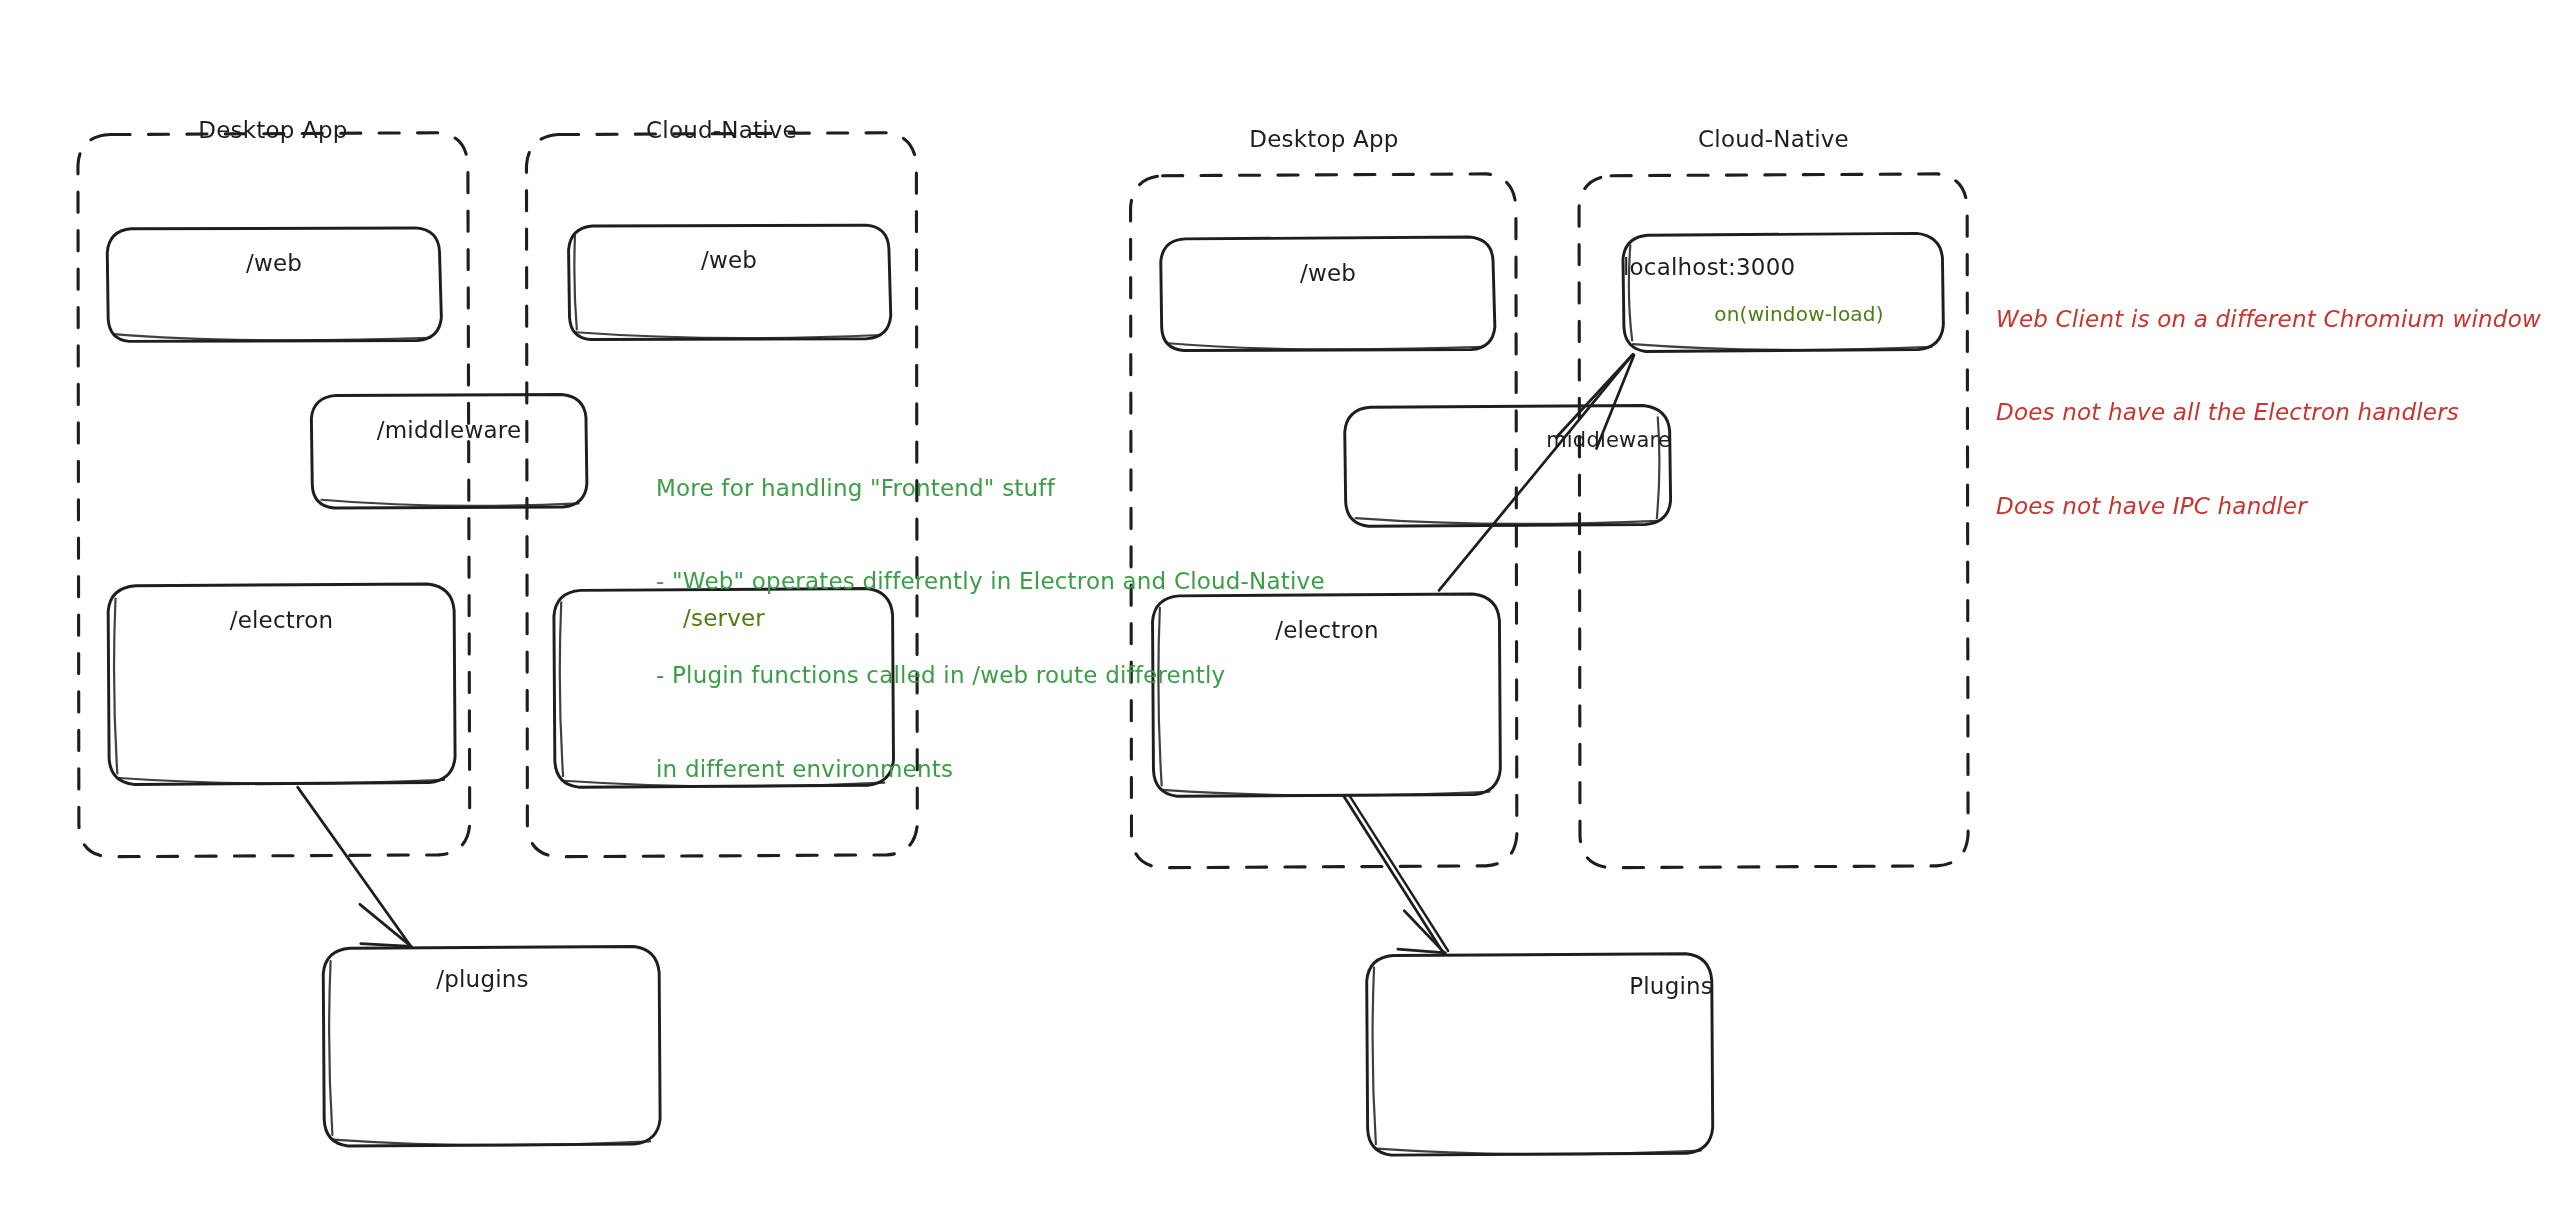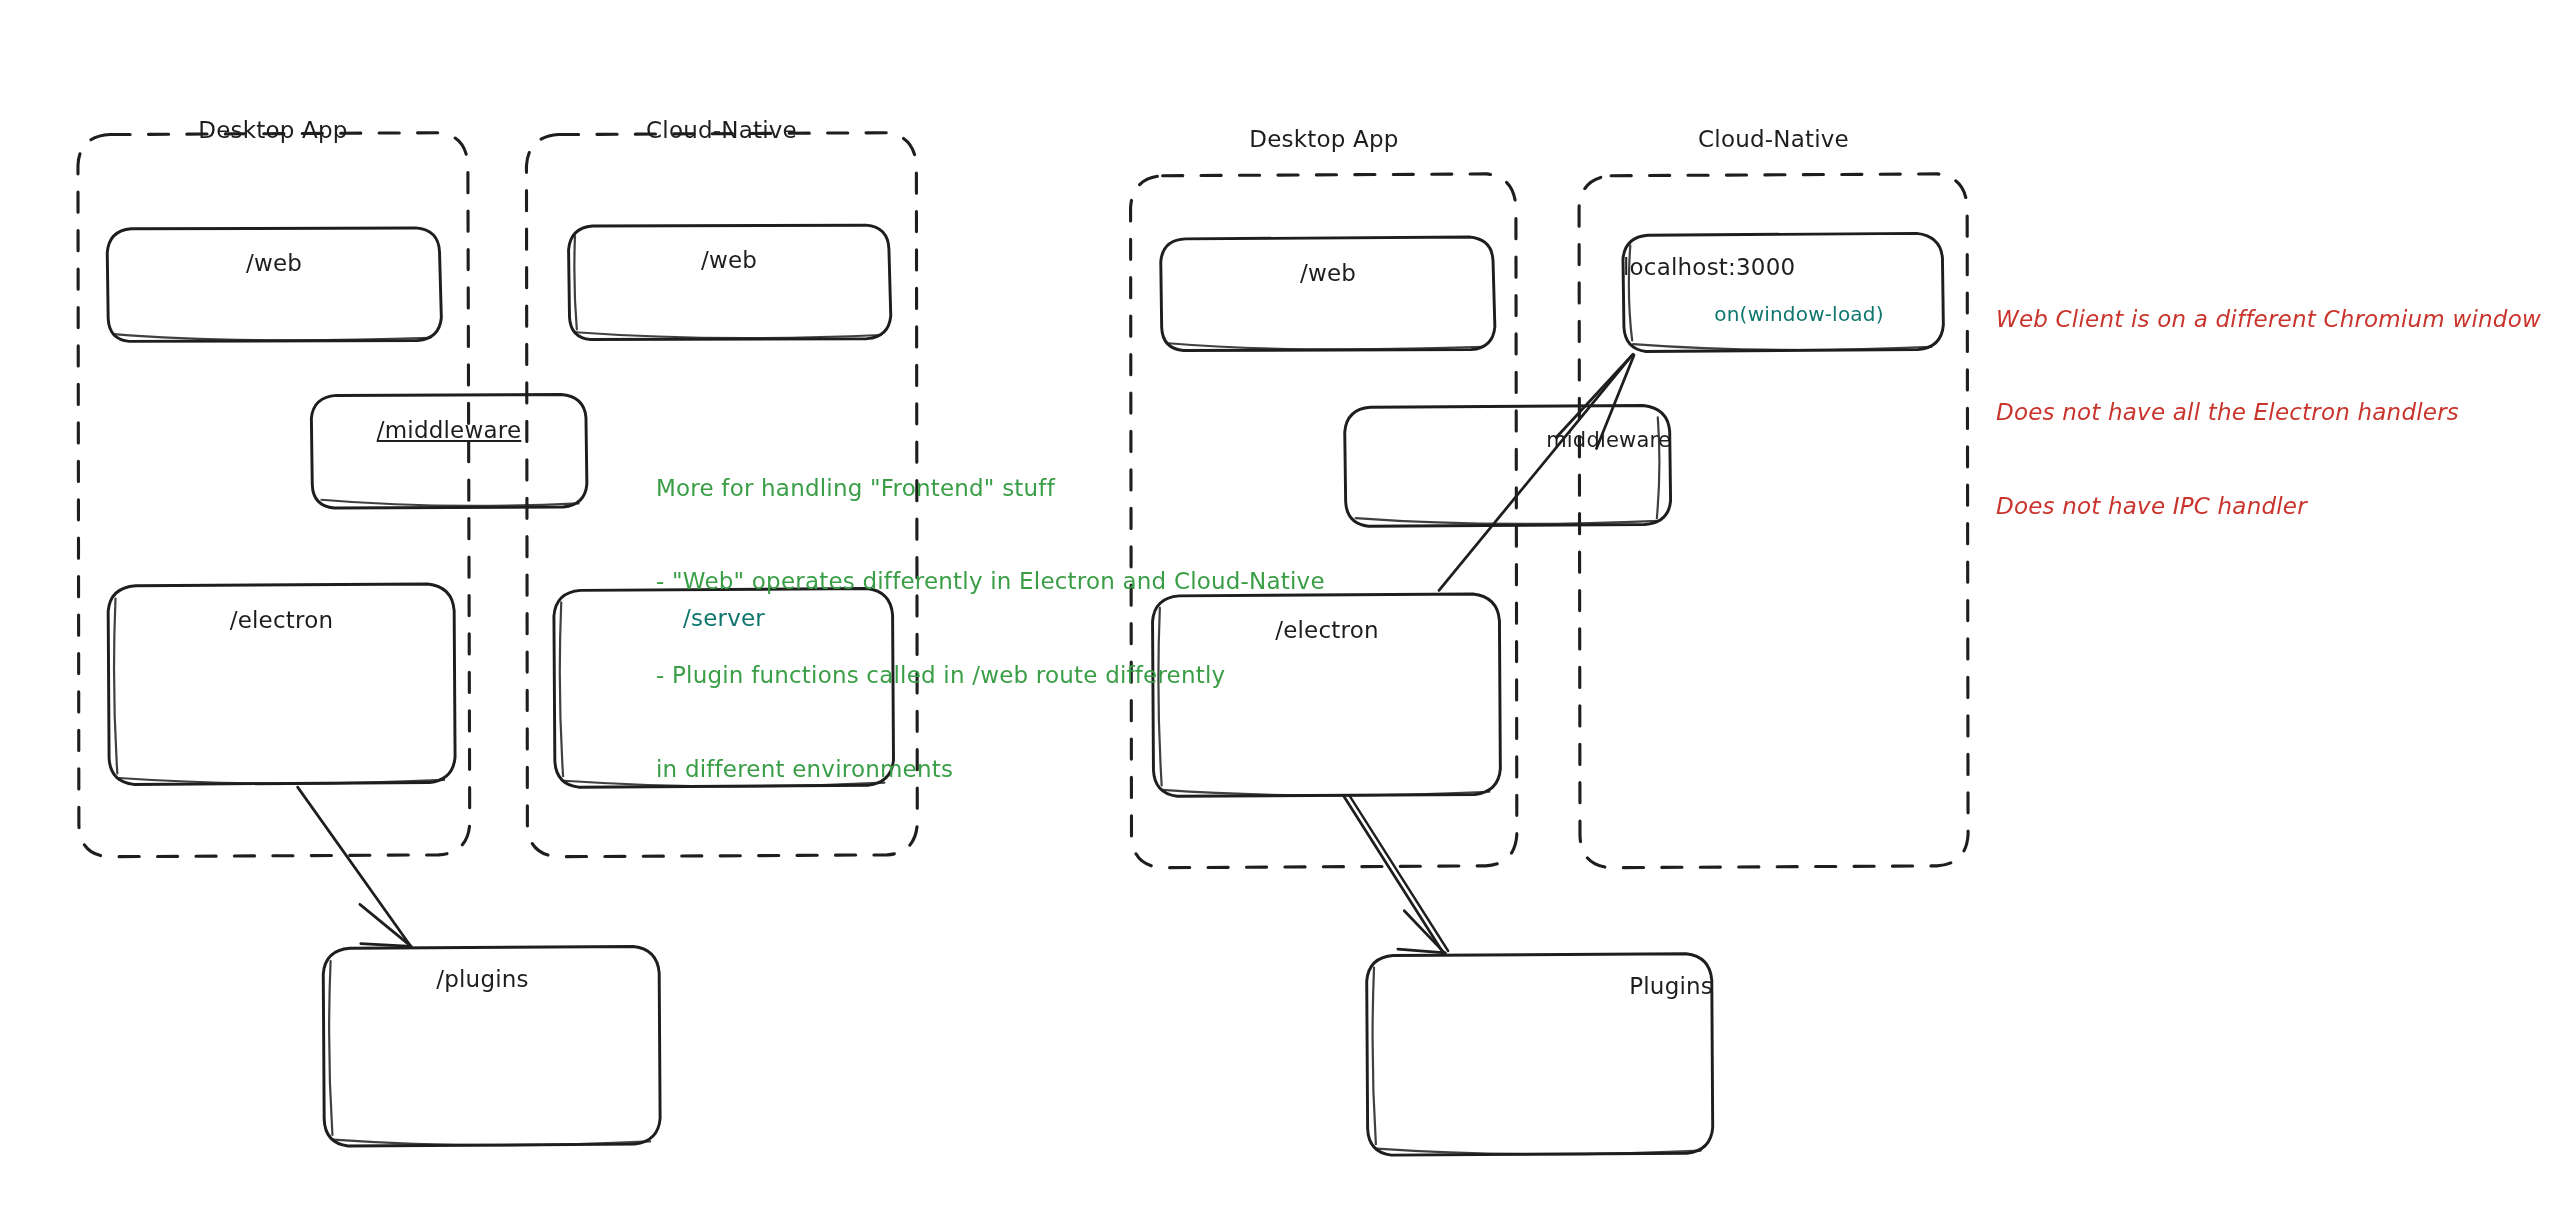--- a/index.html
+++ b/index.html
@@ -15,21 +15,21 @@
   .svg-layer{position:absolute;left:0;top:0;width:2576px;height:1232px;pointer-events:none;}
   .lbl{
     position:absolute;
     color:#1e1e1e;
     white-space:pre;
     font-family:"DejaVu Sans", sans-serif;
     letter-spacing:0.2px;
   }
   .group-title{font-size:23px;}
   .node-label{font-size:23px;}
-  .red{color:#0f766e;}
+  .red{color:#4d7c0f;}
   .ann{font-size:23px;line-height:1.36;white-space:pre;}
   .ann-green{color:#3a9e46;}
   .ann-red{color:#c9342c;}
 </style>
 </head>
 <body>
 
 <div id="canvas">
 
   <svg class="svg-layer" viewBox="0 0 2814 1346" xmlns="http://www.w3.org/2000/svg">
@@ -154,21 +154,21 @@
       <path class="arr" d="M1534 995 L1578 1041"></path>
       <path class="arr" d="M1527 1037 L1579 1041"></path>
     </g>
   </svg>
 
   <div class="lbl group-title" style="left:78px;top:117px;width:390px;text-align:center;">Desktop App</div>
   <div class="lbl group-title" style="left:526px;top:117px;width:391px;text-align:center;">Cloud-Native</div>
 
   <div class="lbl node-label" style="left:107px;top:250px;width:334px;text-align:center;">/web</div>
   <div class="lbl node-label" style="left:568px;top:247px;width:322px;text-align:center;">/web</div>
-  <div class="lbl node-label" style="left:311px;top:417px;width:276px;text-align:center;text-decoration:underline;">/middleware</div>
+  <div class="lbl node-label" style="left:311px;top:417px;width:276px;text-align:center;">/middleware</div>
   <div class="lbl node-label" style="left:108px;top:607px;width:347px;text-align:center;">/electron</div>
   <div class="lbl node-label red" style="left:554px;top:605px;width:340px;text-align:center;">/server</div>
   <div class="lbl node-label" style="left:314px;top:966px;width:337px;text-align:center;">/plugins</div>
 
   <div class="lbl ann ann-green" style="left:656px;top:410px;">
     <div>More for handling "Frontend" stuff</div>
     <div>- "Web" operates differently in Electron and Cloud-Native</div>
     <div>- Plugin functions called in /web route differently</div>
     <div>in different environments</div>
   </div>

